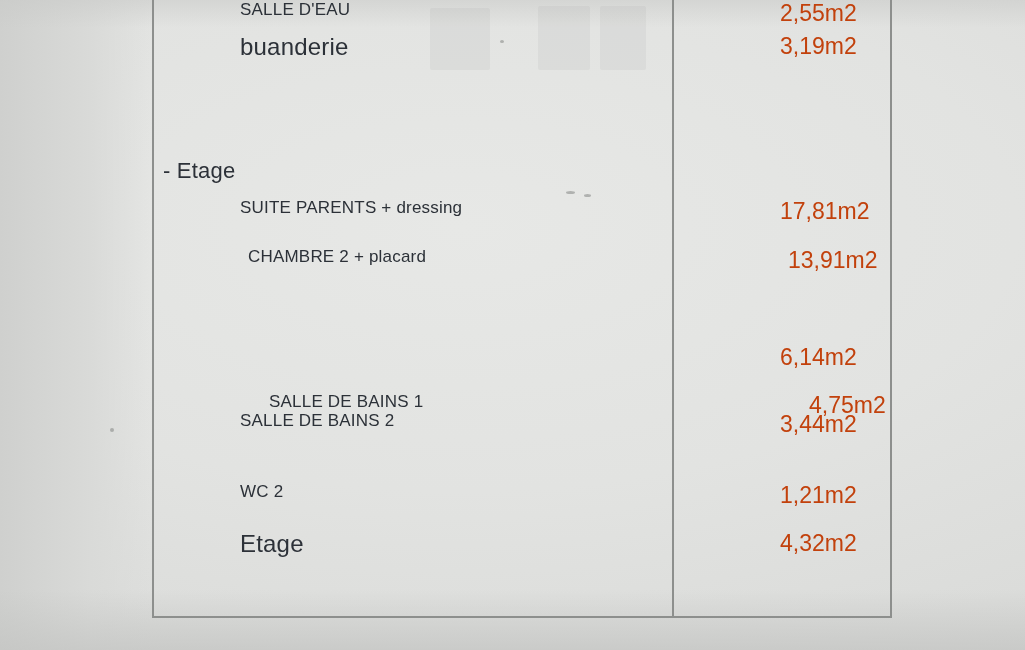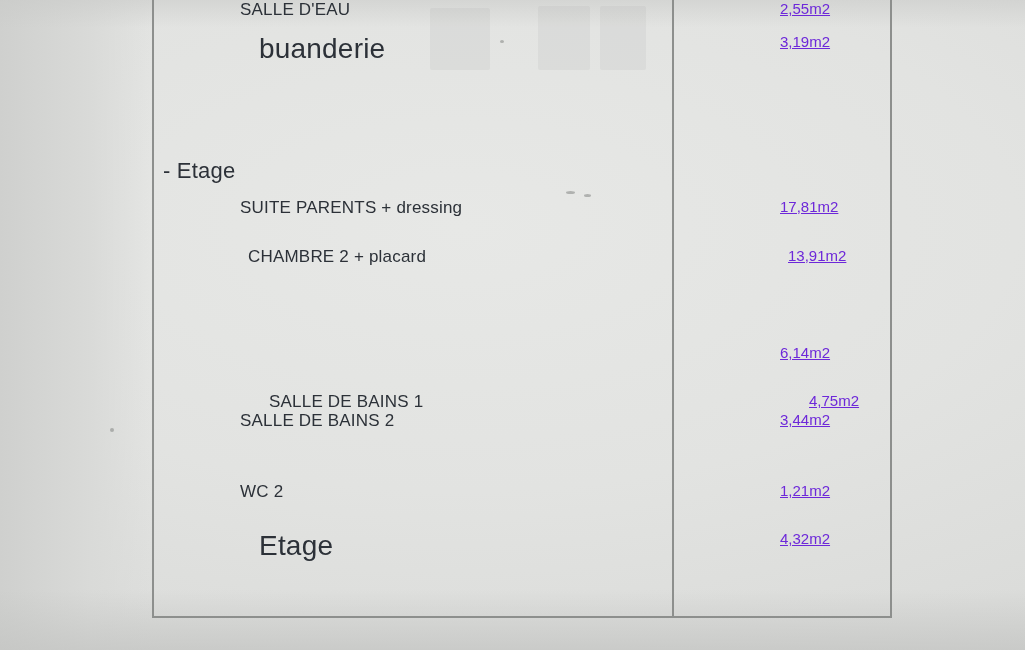--- a/index.html
+++ b/index.html
@@ -90,26 +90,25 @@
     letter-spacing: 0.2px;
     white-space: nowrap;
   }
   .room.indent-section {
     left: 163px;
     font-size: 22px;
   }
   .area {
     position: absolute;
     left: 780px;
-    color: #6d28d9;
-    font-size: 15px;
+    color: #c2410c;
+    font-size: 23px;
     white-space: nowrap;
-    text-decoration: underline;
   }
-  .lowercase-row .room { font-size: 28px; margin-left: 19px; }
+  .lowercase-row .room { font-size: 24px; }
 </style>
 </head>
 <body>
 
 <div id="page">
   <div class="sheet"></div>
   <div class="shade-left"></div>
   <div class="shade-right"></div>
   <div class="shade-top"></div>
   <div class="shade-bottom"></div>

